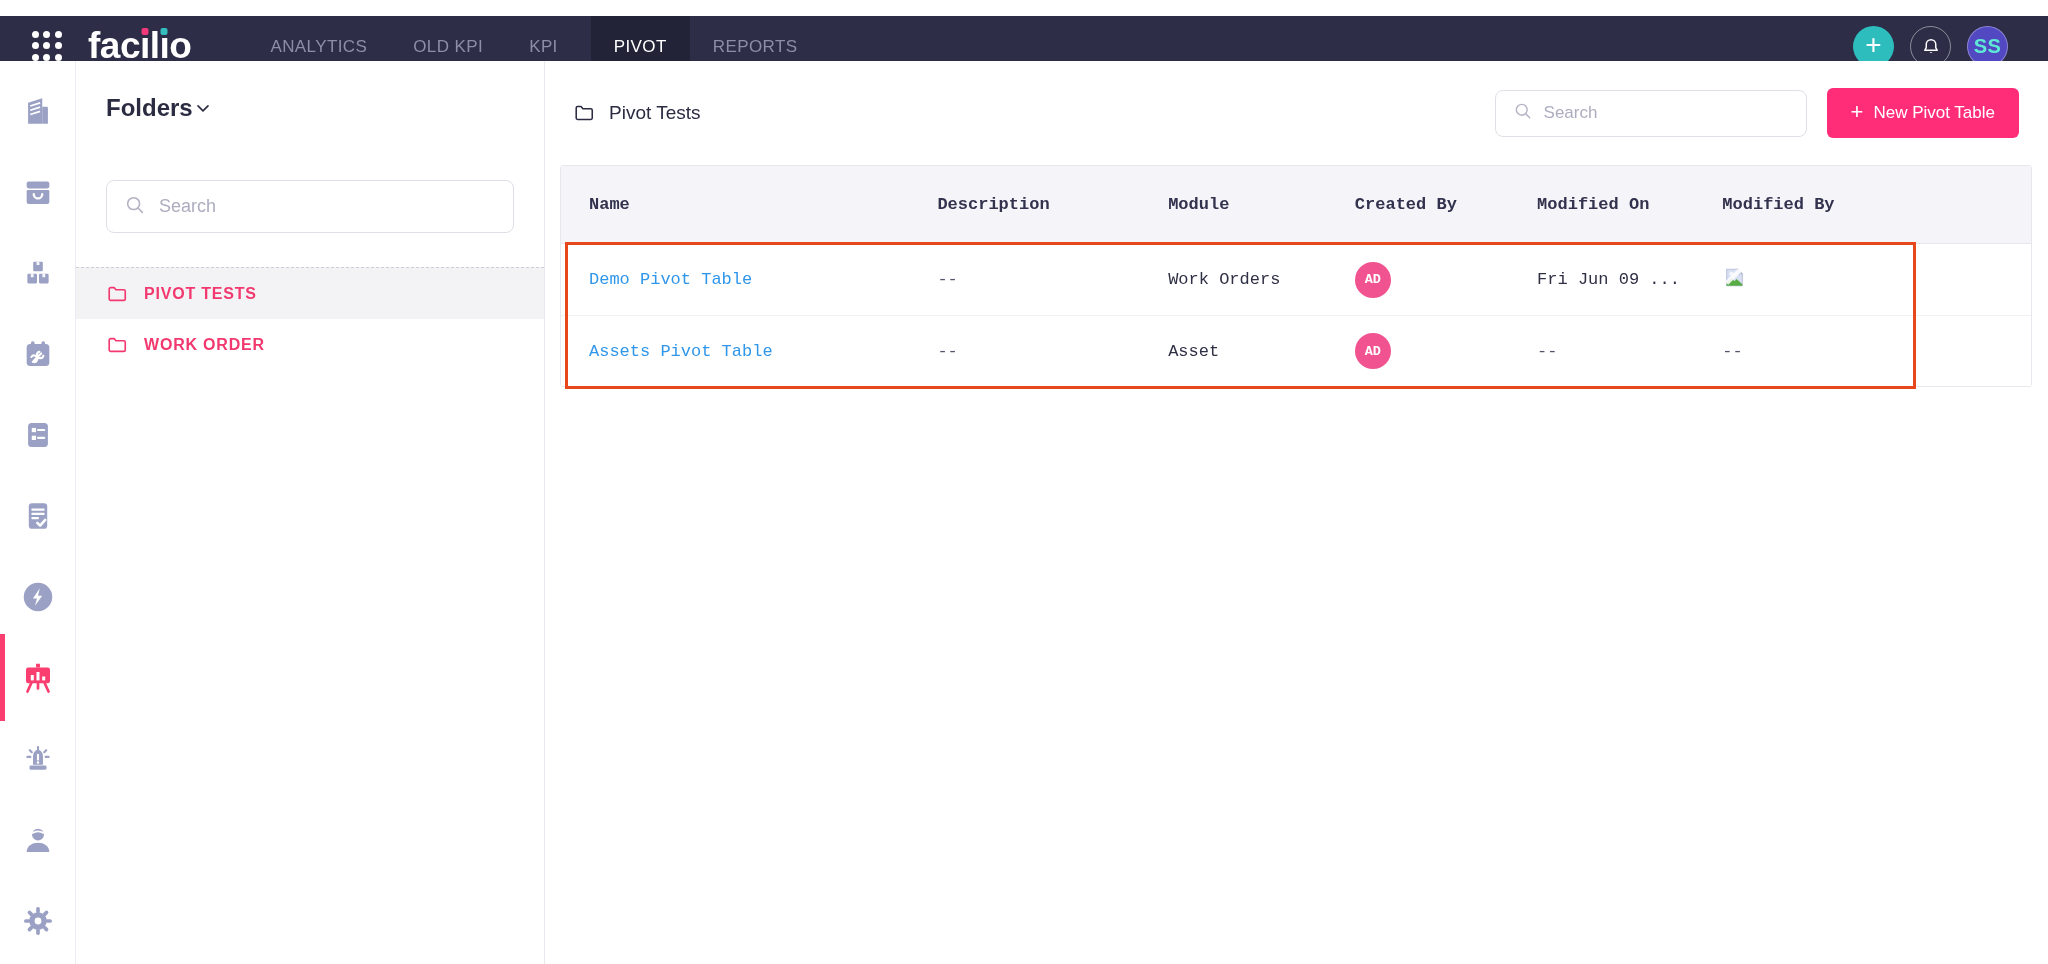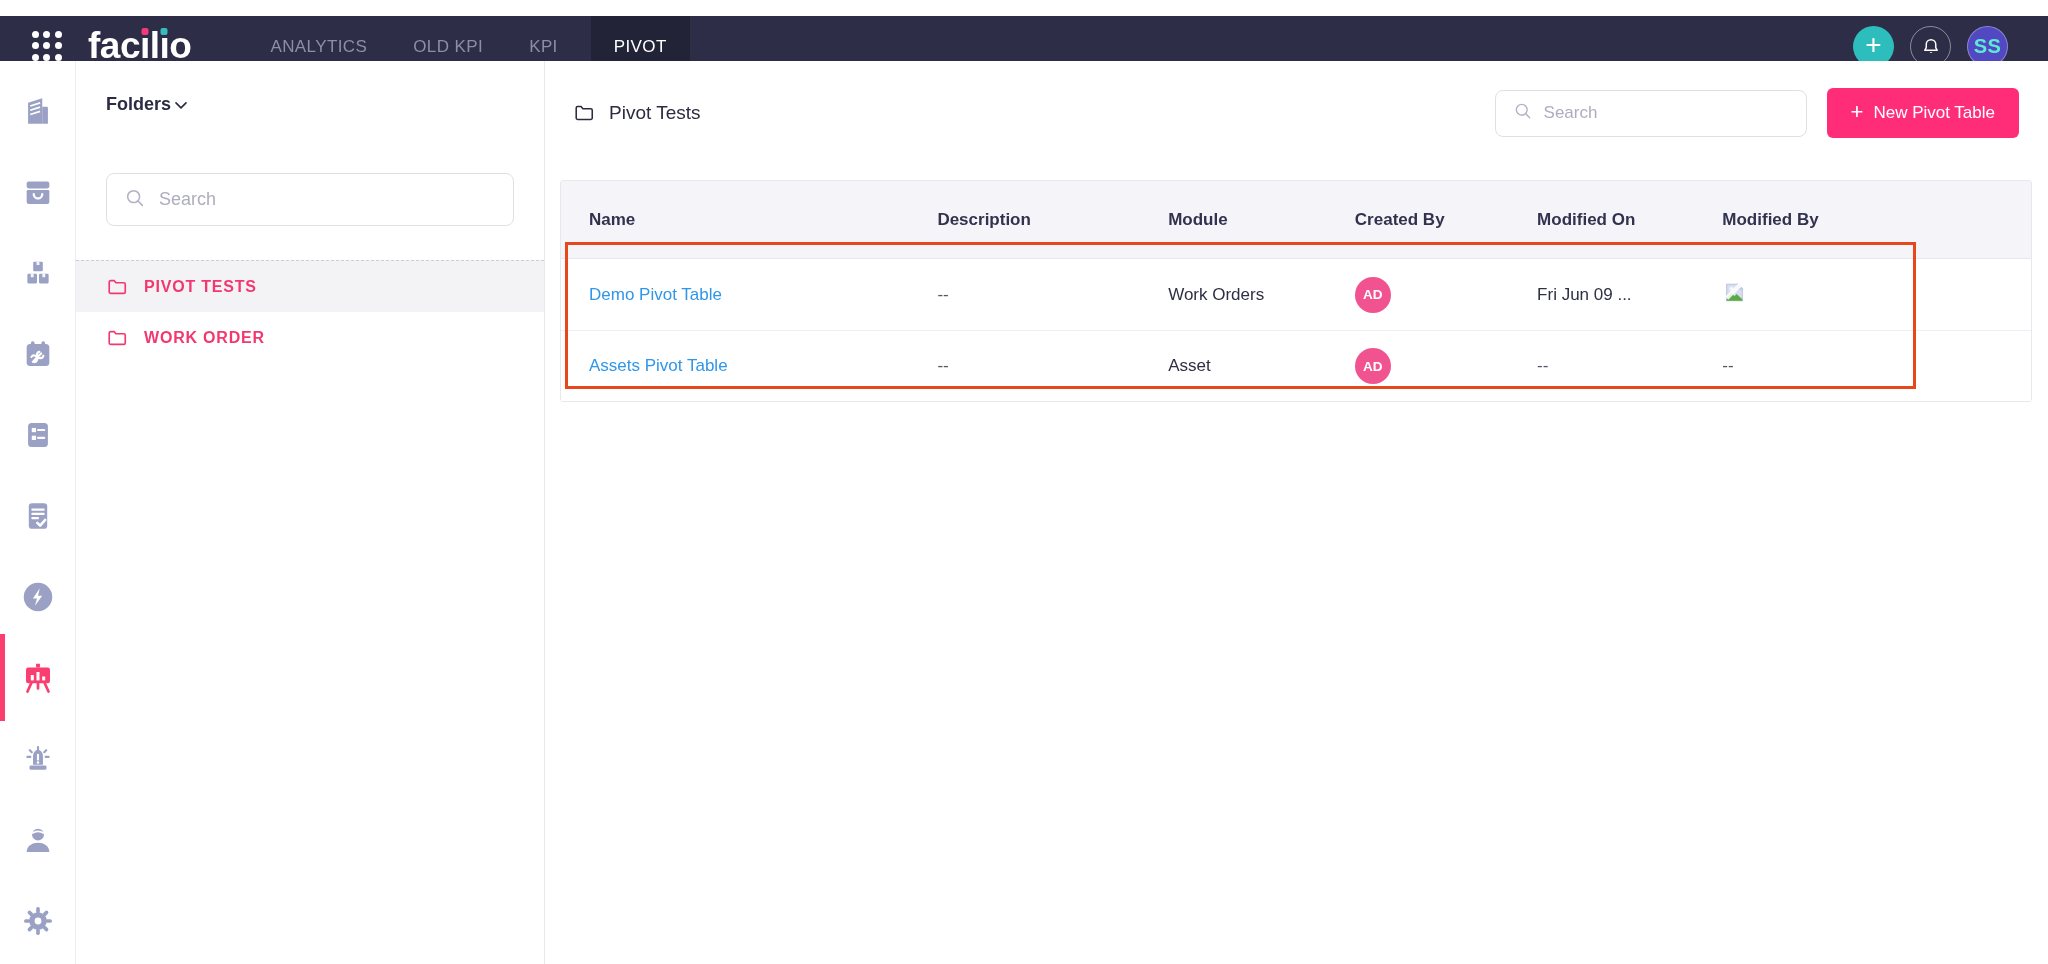--- a/index.html
+++ b/index.html
@@ -79,21 +79,21 @@
   }
 
   
   .folders-panel {
     position: absolute; top: 61px; left: 76px; width: 469px; height: 903px;
     background: #ffffff; border-right: 1px solid #e8e8ee;
   }
   .folders-head {
     display: flex; align-items: center; 
     padding: 33px 30px 0 30px;
-    font-size: 18px; font-weight: 600; color: #2b2b42; cursor: pointer;
+    font-size: 24px; font-weight: 600; color: #2b2b42; cursor: pointer;
   }
   .folders-search { margin: 58px 30px 0 30px; position: relative; }
   .search-box {
     width: 100%; height: 53px; border: 1.5px solid #dfdfe8; border-radius: 8px;
     font-size: 18px; color: #3a3a52; padding: 0 16px 0 52px; outline: none;
     font-family: "Liberation Sans", sans-serif; background: #fff;
   }
   .search-box::placeholder { color: #adadbf; }
   .search-glyph { position: absolute; left: 18px; top: 50%; transform: translateY(-50%); color: #b2b2c4; }
 
@@ -123,22 +123,23 @@
   .header-search .search-box { height: 47px; font-size: 17px; padding-left: 48px; }
   .new-pivot-btn {
     margin-left: 20px; height: 50px; padding: 0 24px;
     background: #ff2d78; color: #fff; border: none; border-radius: 6px;
     font-size: 17px; font-family: "Liberation Sans", sans-serif;
     display: flex; align-items: center; gap: 10px; cursor: pointer; white-space: nowrap;
   }
   .new-pivot-btn .plus { font-size: 22px; font-weight: 400; line-height: 1; padding-bottom: 2px; }
 
   .pivot-table {
-    margin: 15px 16px 0 15px; border: 1px solid #e7e7ee; border-radius: 3px;
+    margin: 0 16px 0 15px; border: 1px solid #e7e7ee; border-radius: 3px;
     background: #fff;
+    font-family: Liberation Mono, monospace;
   }
   .trow {
     display: grid;
     grid-template-columns: 23.7% 15.7% 12.7% 12.4% 12.6% 1fr;
     align-items: center;
   }
   .trow > div { padding-left: 28px; }
   .thead {
     height: 78px; background: #f5f5f9; border-bottom: 1px solid #e7e7ee;
     font-size: 17px; font-weight: 600; color: #32324e;
@@ -173,20 +174,21 @@
       <span></span>
       <span></span>
   </div>
   <div class="logo"><span>fac</span><span class="iwrap pink">ı</span><span>l</span><span class="iwrap teal">ı</span><span>o</span></div>
 
   <div class="nav">
     <span class="tab">ANALYTICS</span>
     <span class="tab">OLD KPI</span>
     <span class="tab">KPI</span>
     <span class="tab active">PIVOT</span>
+    <span class="tab">REPORTS</span>
   </div>
 
   <div class="topbar-right">
     <div class="circle-btn add-btn">+</div>
     <div class="circle-btn bell-btn">
       <svg width="22" height="22" viewBox="0 0 24 24">
         <path d="M12 4a5.2 5.2 0 0 0-5.2 5.2v3.4L5.2 15.6h13.6l-1.6-3V9.2A5.2 5.2 0 0 0 12 4z" fill="none" stroke="#ffffff" stroke-width="1.6" stroke-linejoin="round"></path>
         <path d="M10.6 17.6a1.5 1.5 0 0 0 2.8 0z" fill="#ffffff"></path>
       </svg>
     </div>

